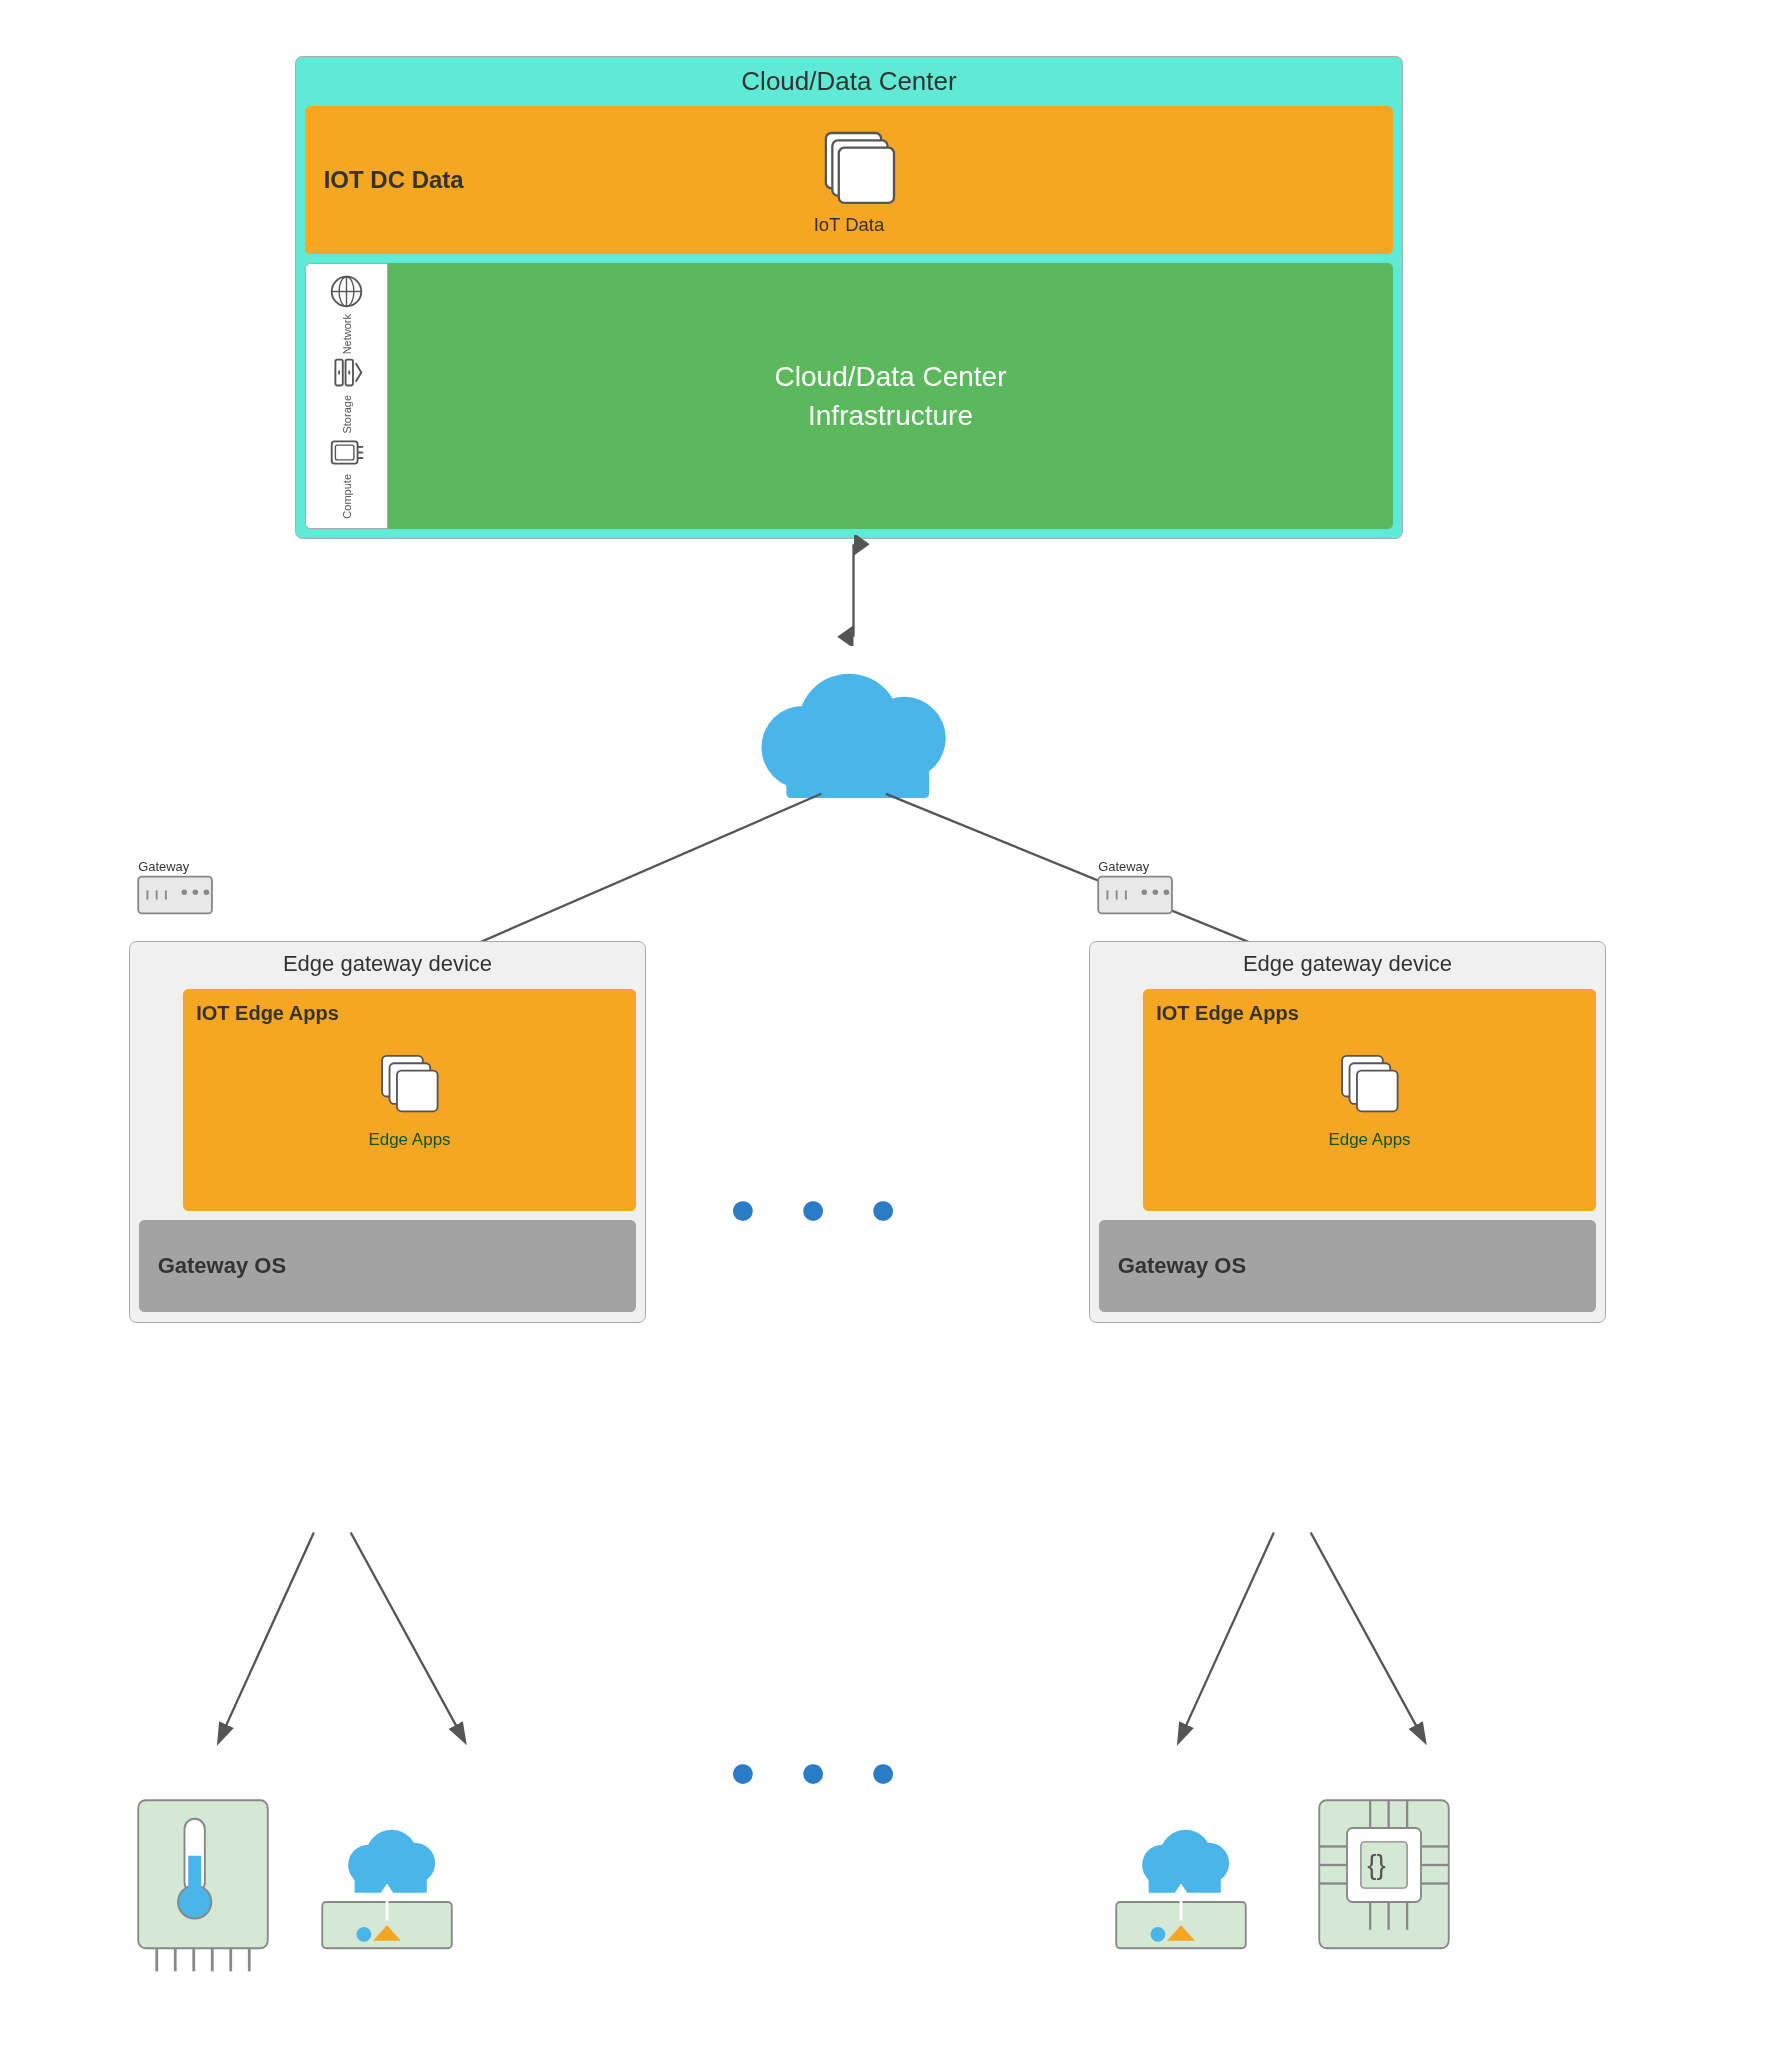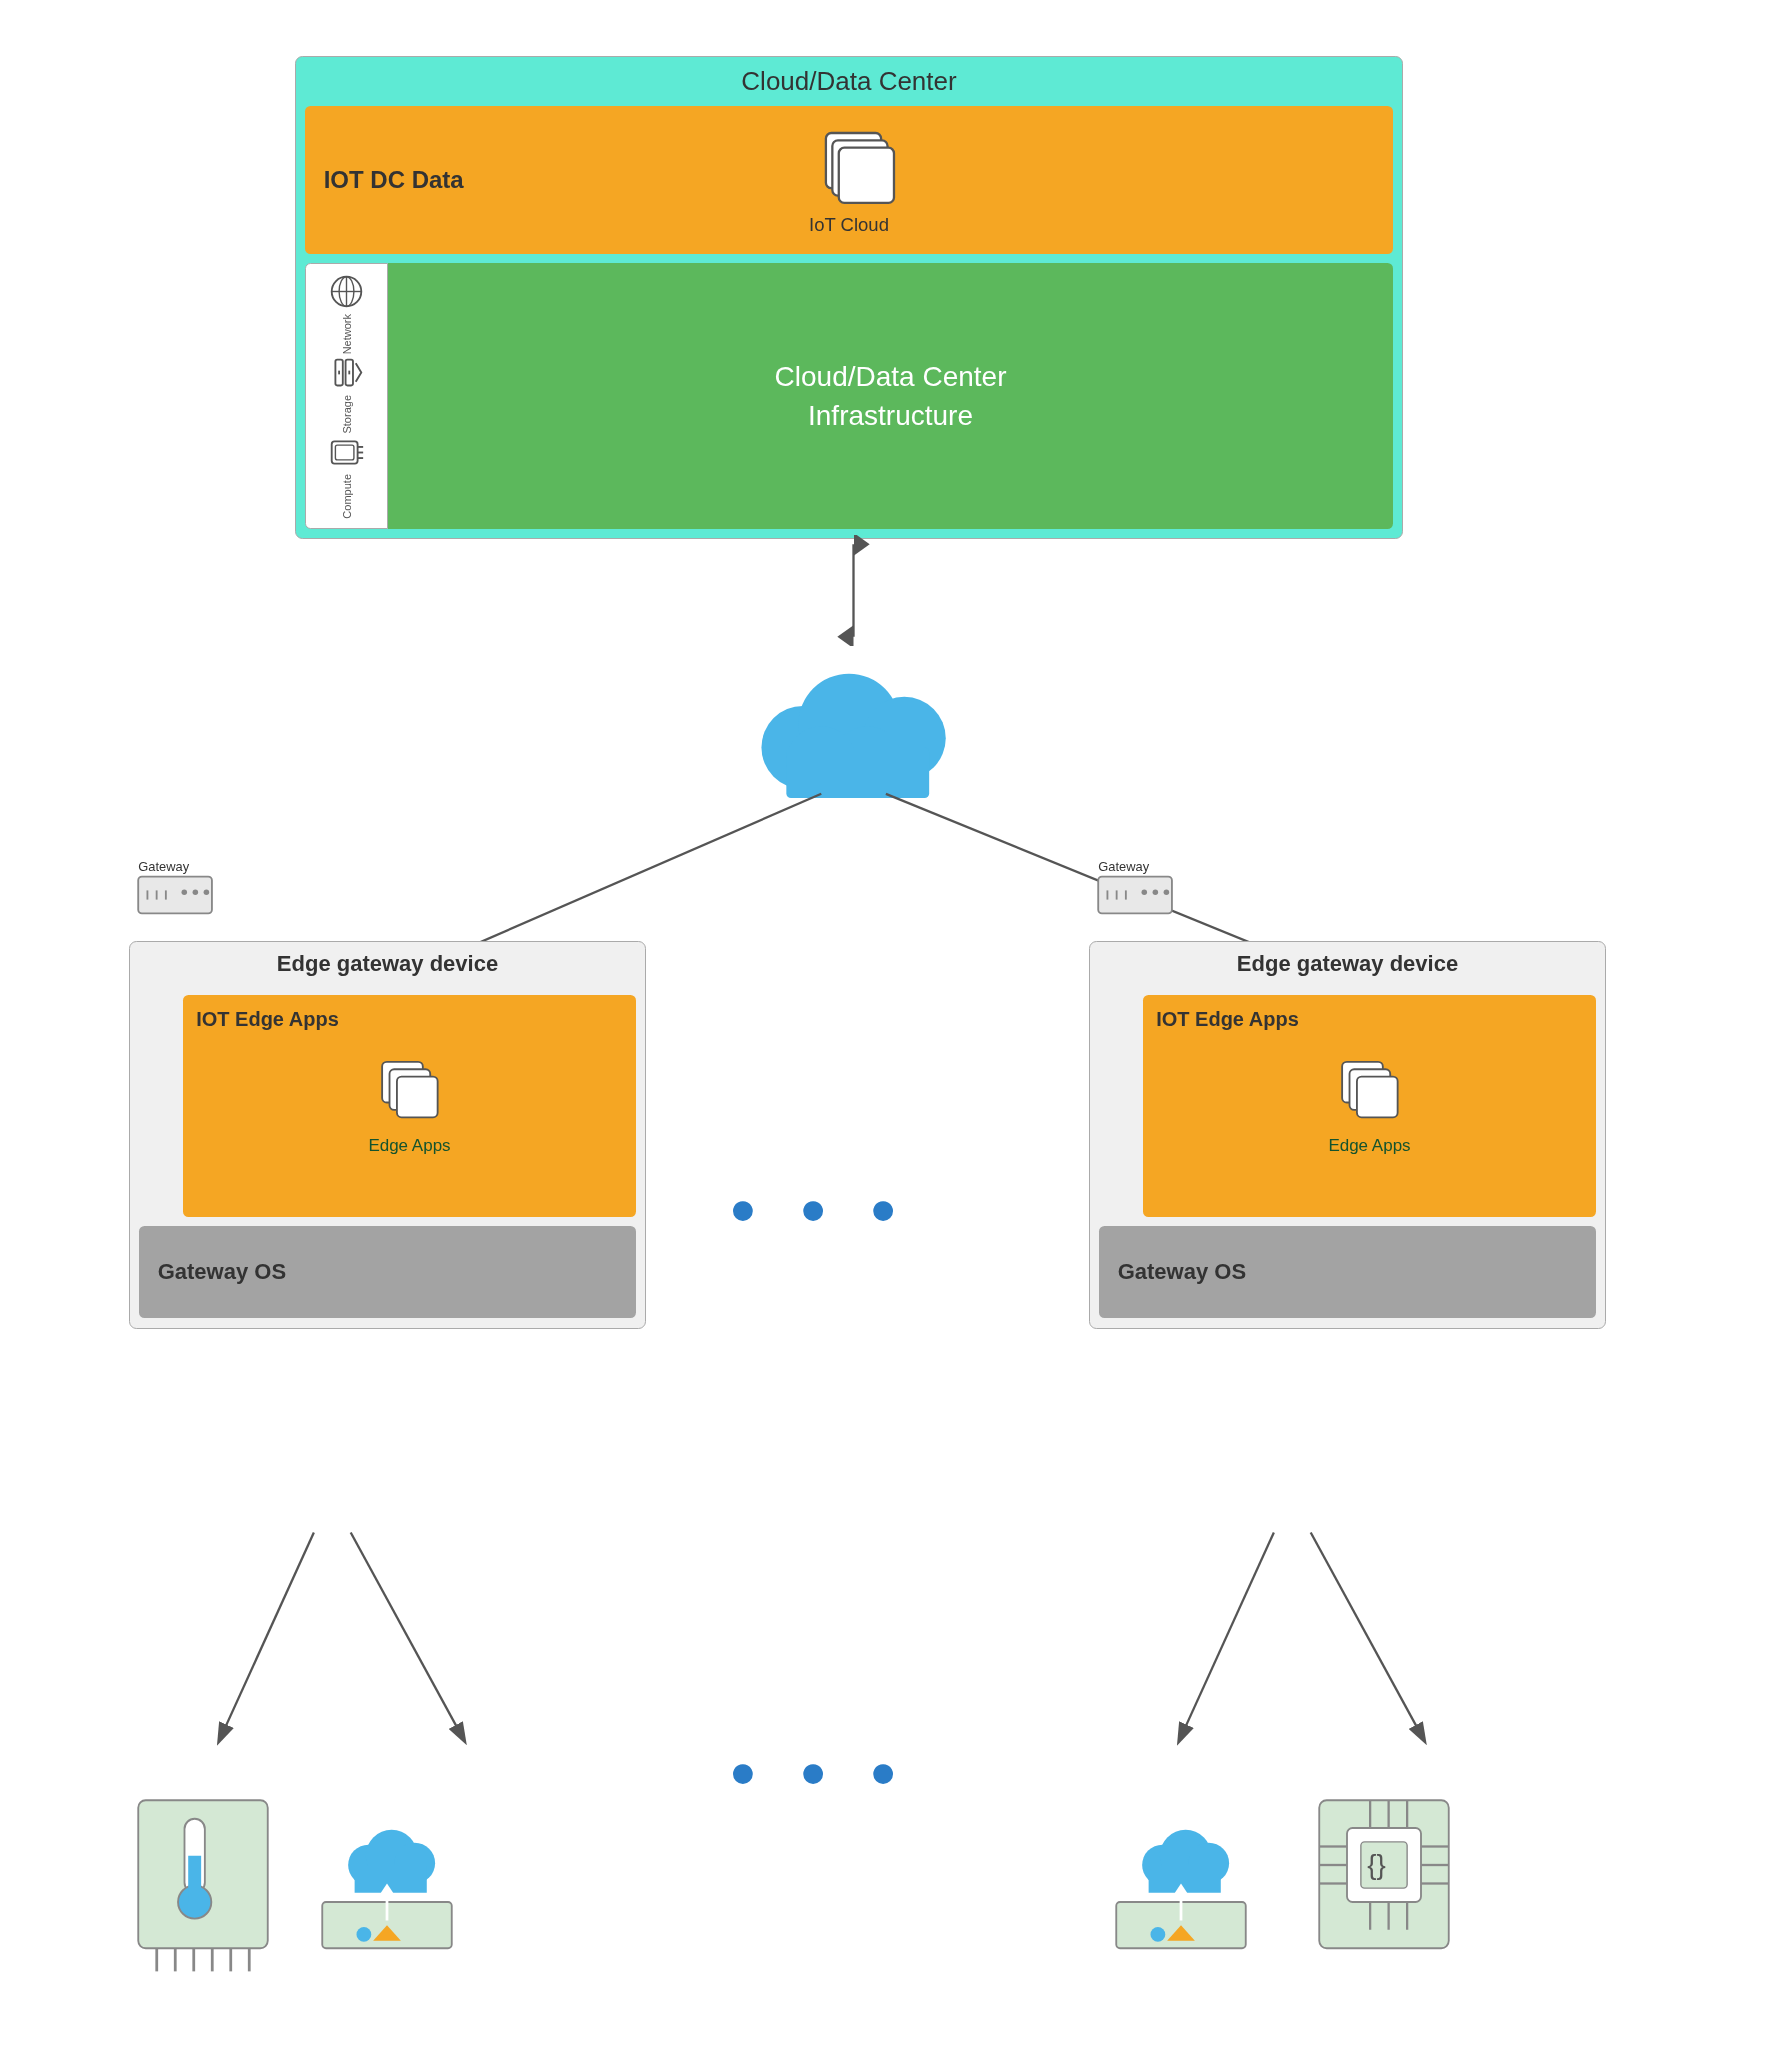--- a/index.html
+++ b/index.html
@@ -149,23 +149,23 @@
       position: absolute;
       border: 1.8px solid #aaa;
       border-radius: 7.4px;
       background: #f0f0f0;
       padding: 9.2px;
     }
 
     .edge-gateway-title {
       text-align: center;
       font-size: 22px;
-      font-weight: bold;
+      font-weight: normal;
       color: #333;
-      margin-bottom: 18px;
+      margin-bottom: 12px;
     }
 
     .iot-edge-apps-box {
       background: #f5a623;
       border-radius: 5.5px;
       padding: 11px;
       margin-bottom: 9.2px;
       min-height: 222px;
       position: relative;
       display: flex;
@@ -236,21 +236,21 @@
         <div class="stacked-icon">
           <svg width="92" height="92" viewBox="0 0 100 100">
 
             <rect x="20" y="10" width="60" height="60" rx="6" ry="6" fill="white" stroke="#555" stroke-width="2.5"></rect>
 
             <rect x="27" y="18" width="60" height="60" rx="6" ry="6" fill="white" stroke="#555" stroke-width="2.5"></rect>
 
             <rect x="34" y="26" width="60" height="60" rx="6" ry="6" fill="white" stroke="#555" stroke-width="2.5"></rect>
           </svg>
         </div>
-        <div class="iot-apps-text">IoT Cloud</div>
+        <div class="iot-apps-text">IoT Data</div>
       </div>
     </div>
 
     <div class="infra-row">
       <div class="infra-icons-col">
 
         <div class="infra-icon-item">
           <svg width="37" height="37" viewBox="0 0 40 40">
             <circle cx="20" cy="20" r="16" fill="none" stroke="#555" stroke-width="2"></circle>
             <line x1="20" y1="4" x2="20" y2="36" stroke="#555" stroke-width="1.5"></line>

